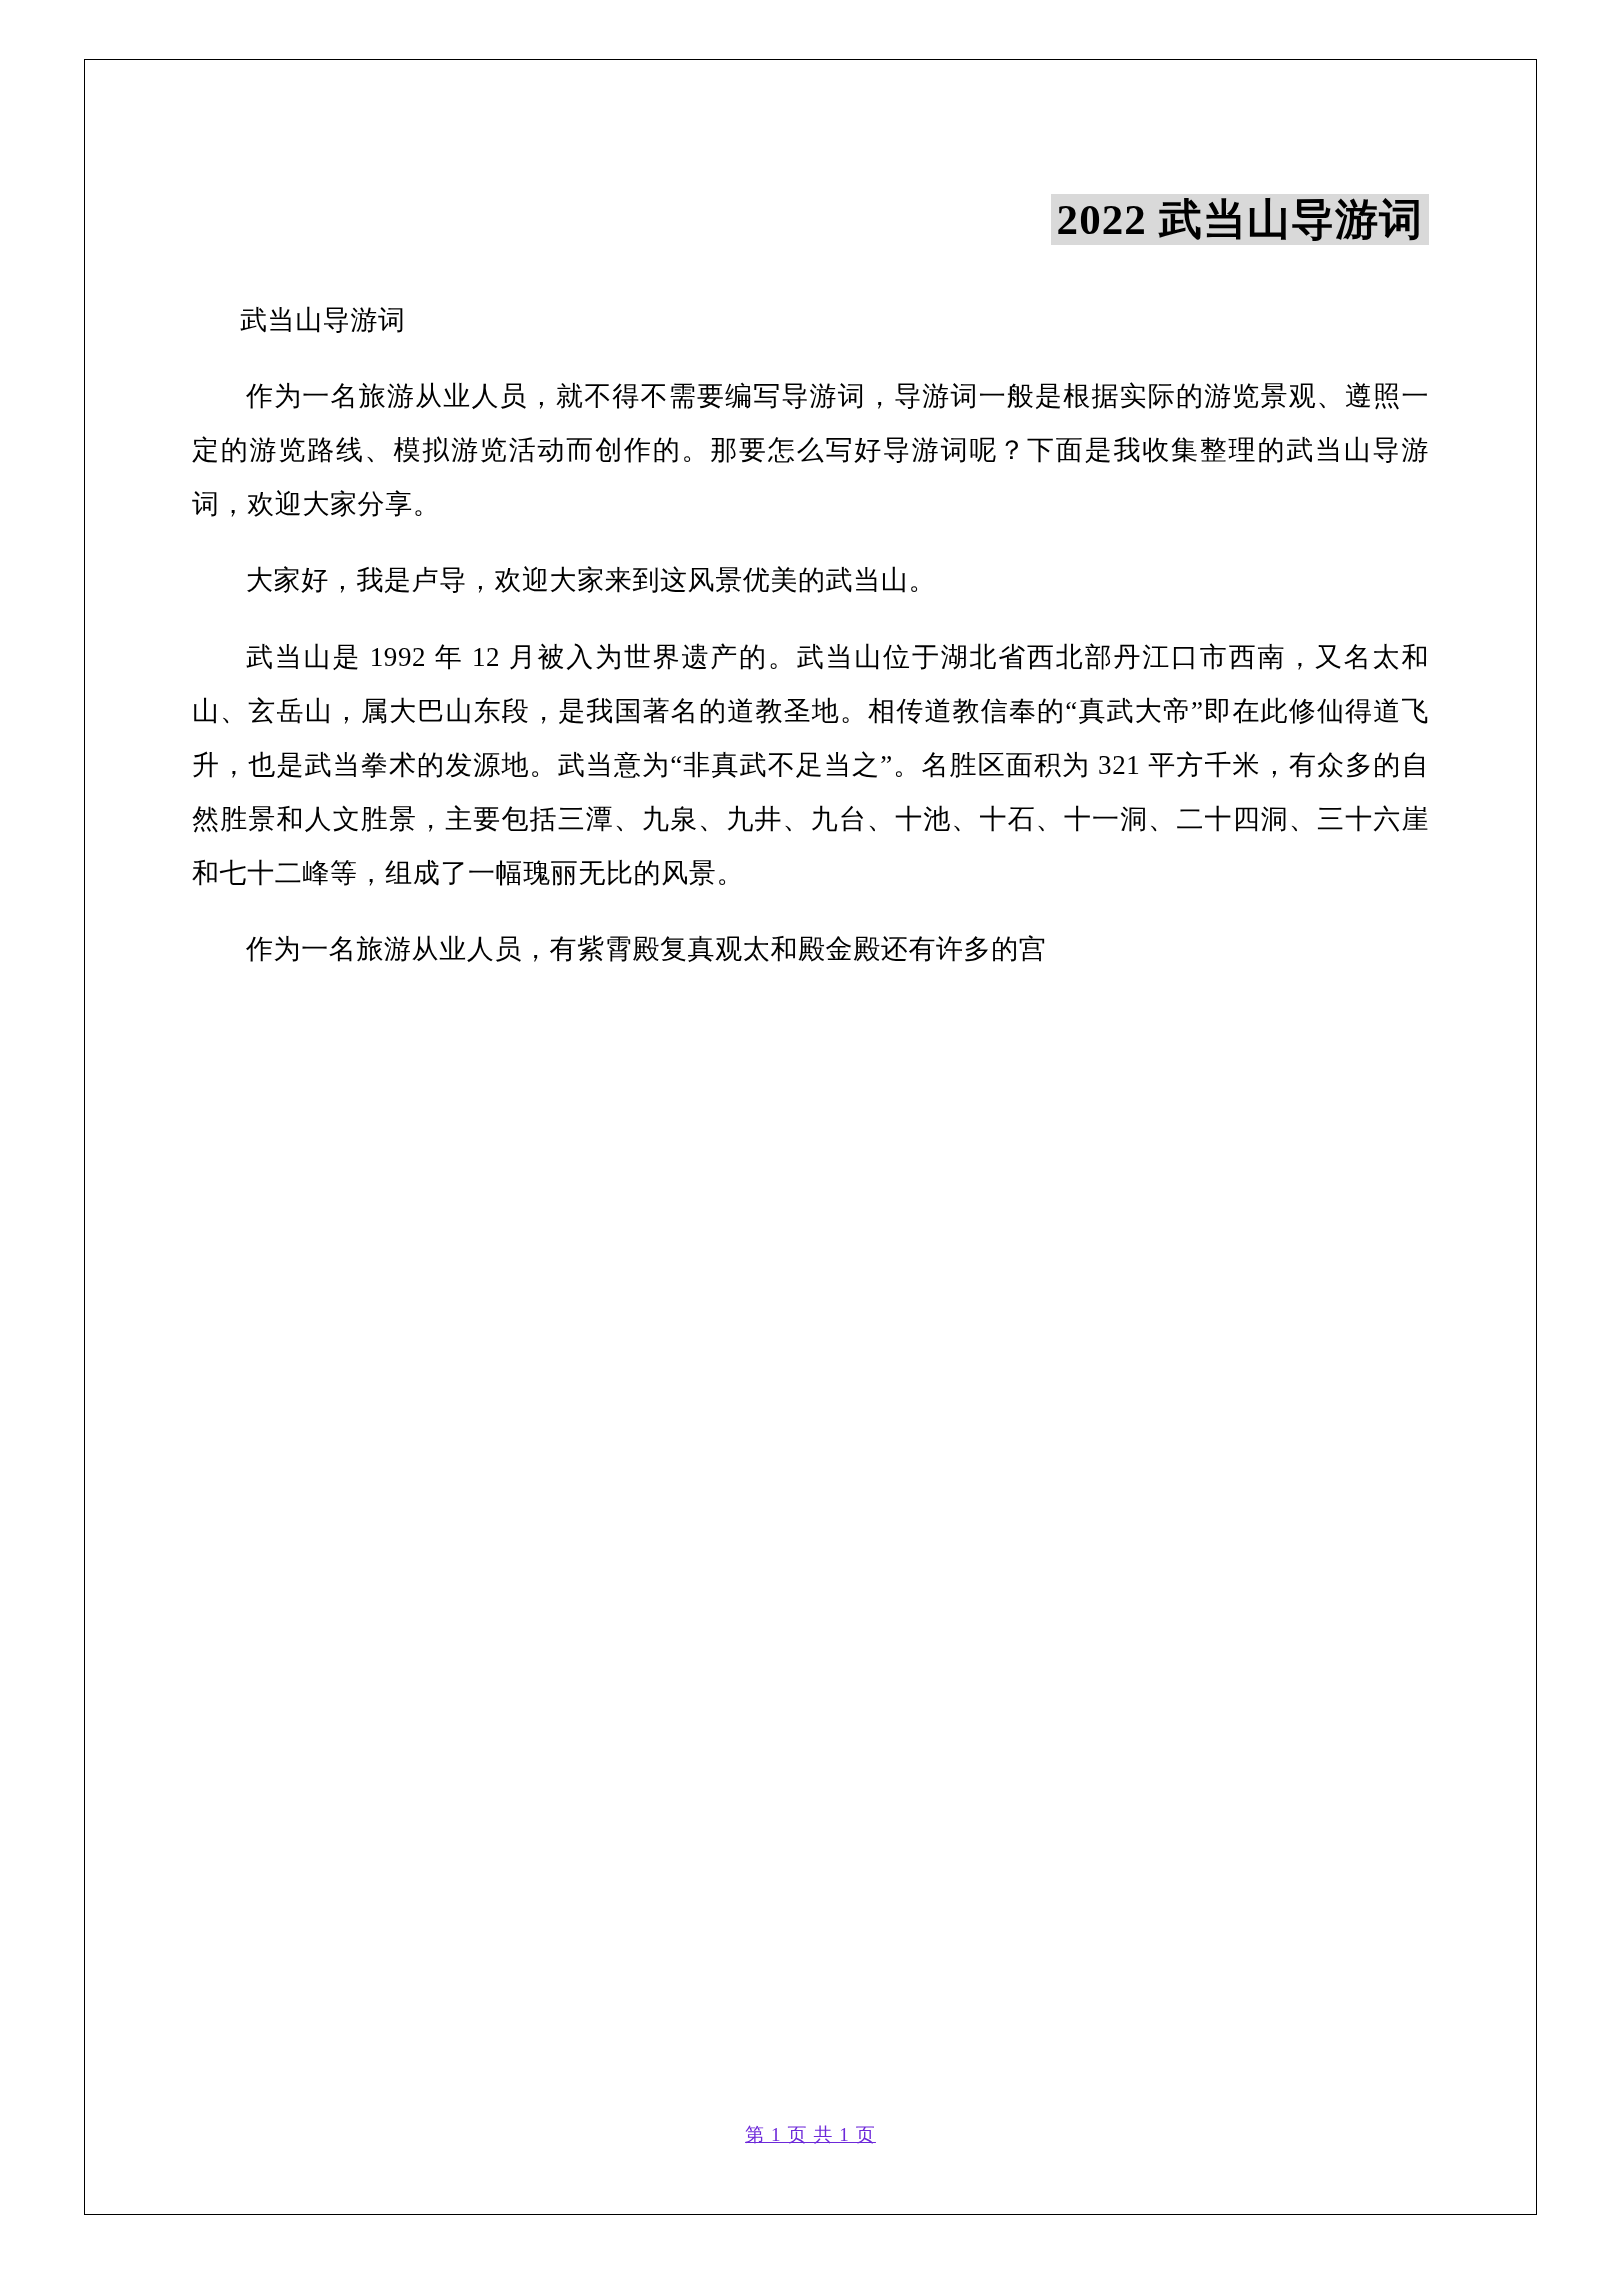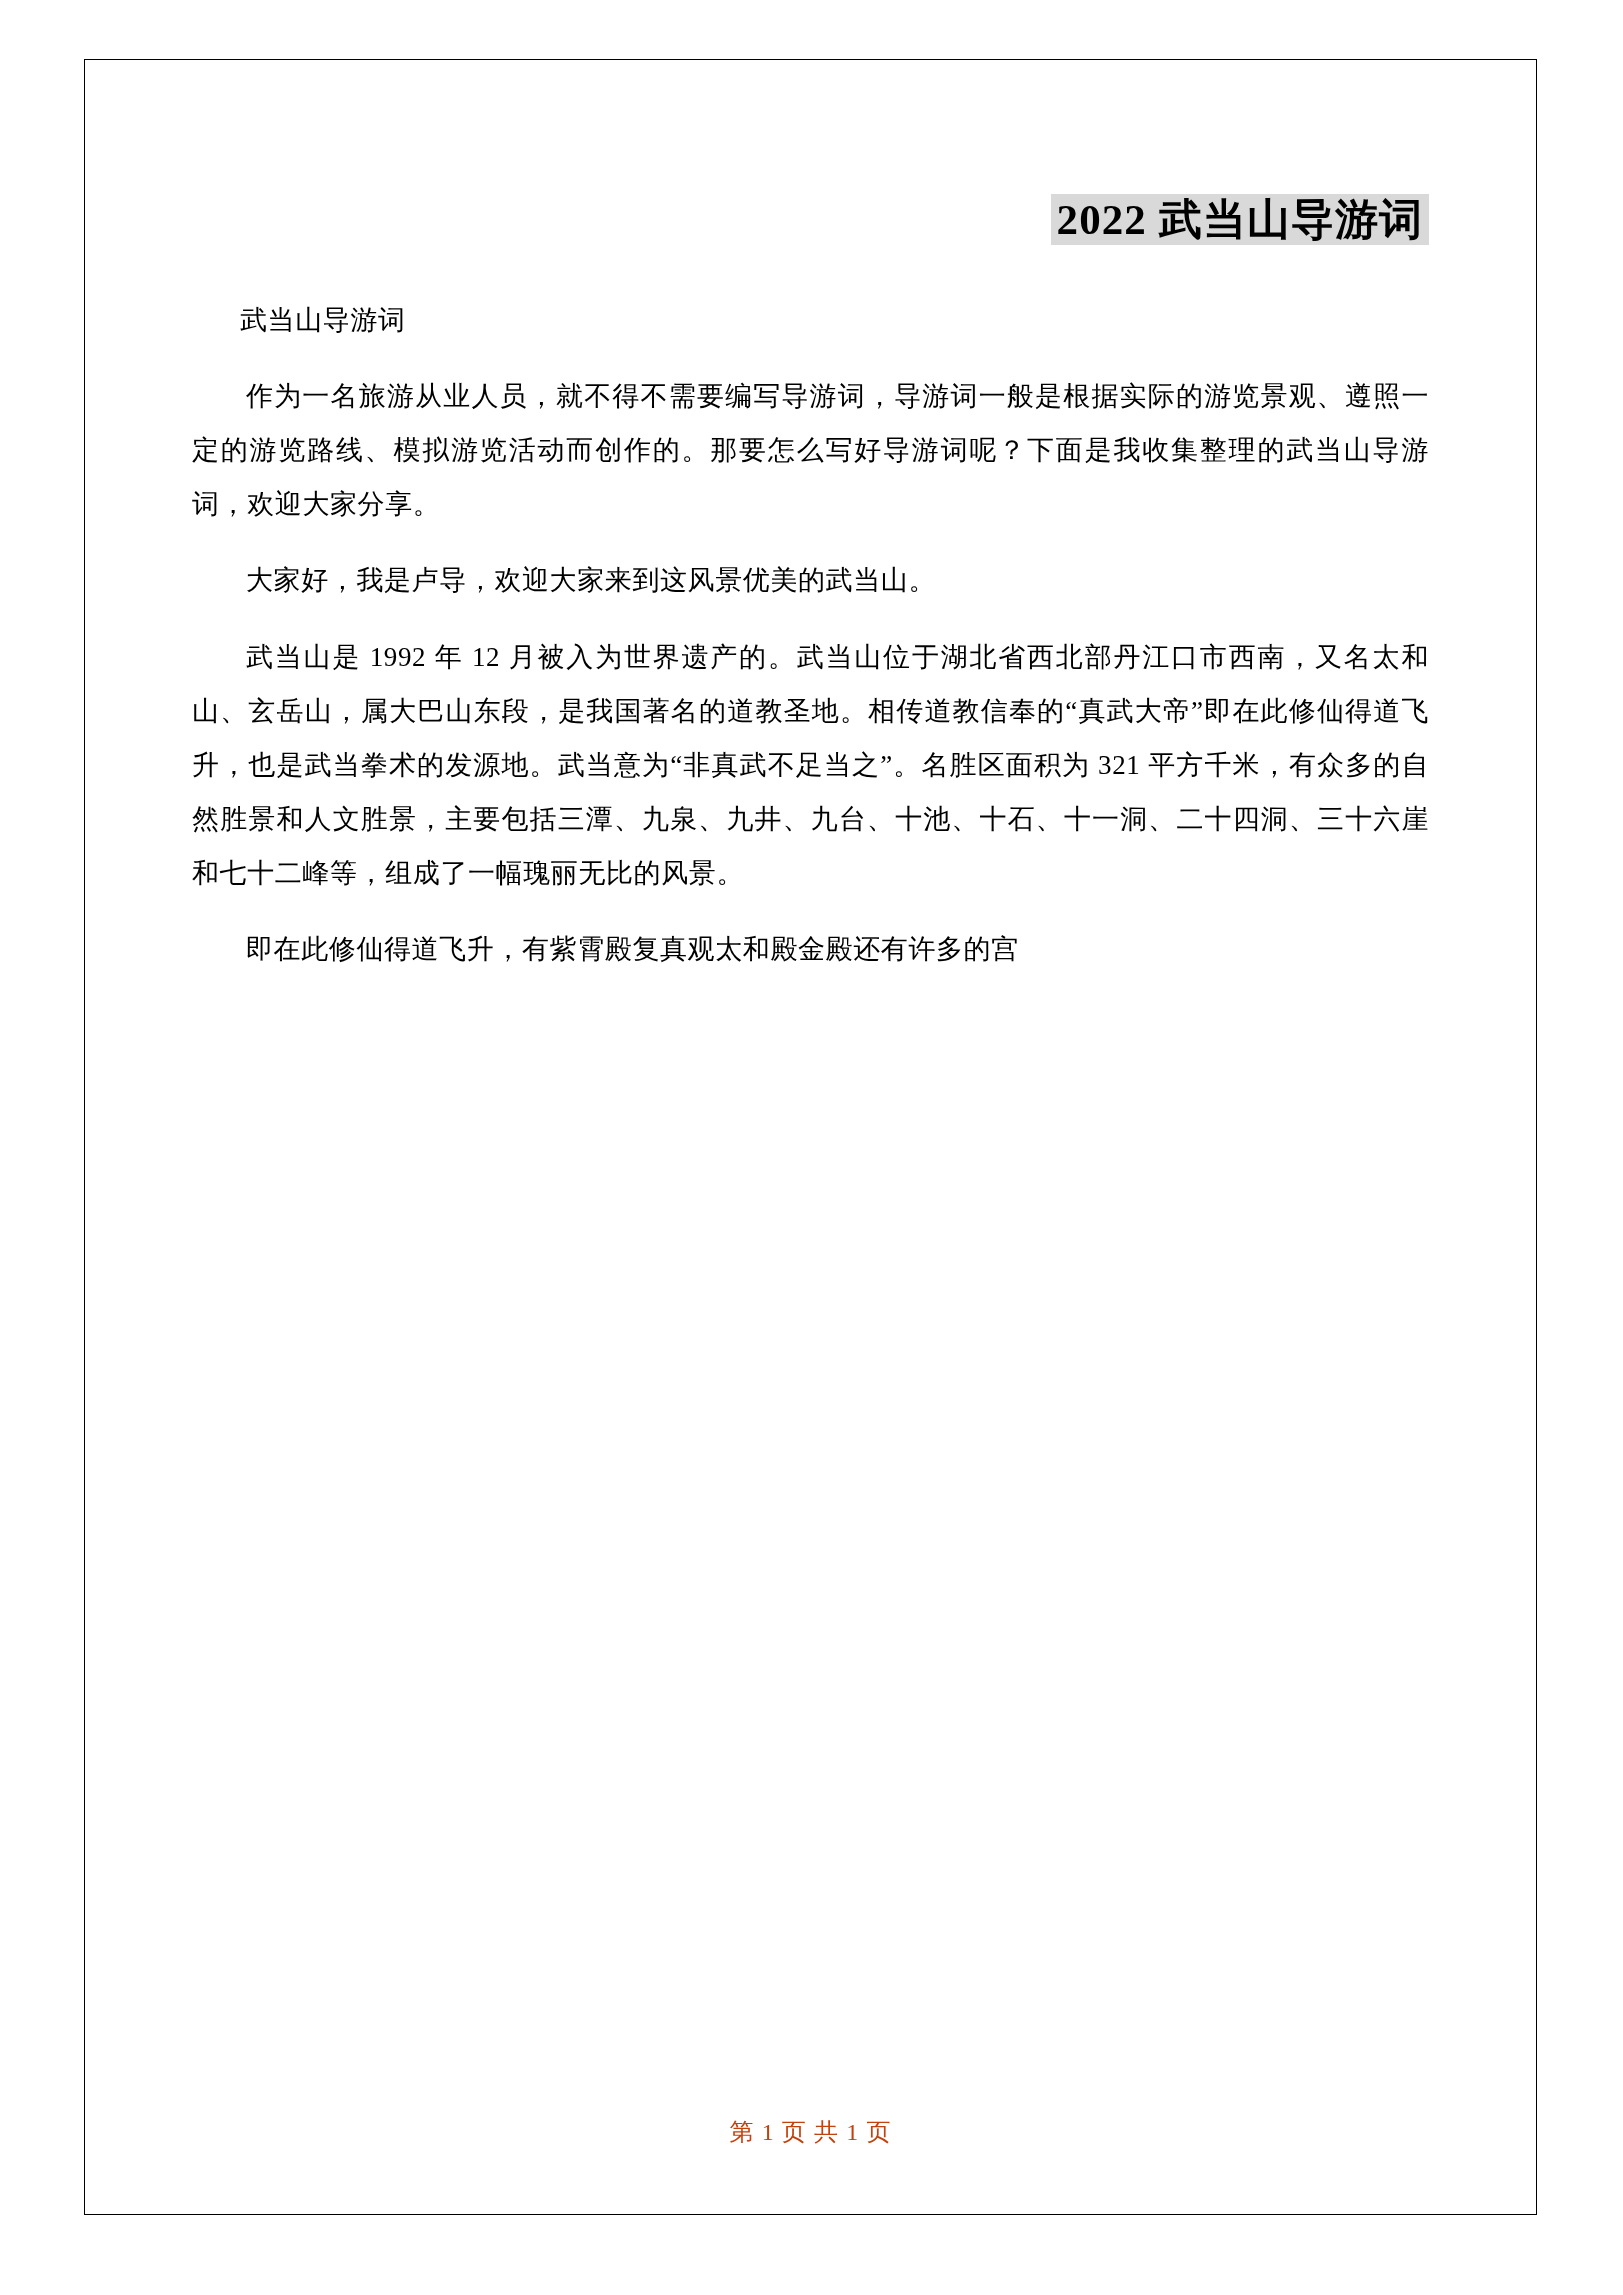--- a/index.html
+++ b/index.html
@@ -52,41 +52,42 @@
   .p-gap-1 { margin-top: 47px; margin-left: 48px; }
   .p-gap-2 { margin-top: 22.4px; }
   .p-gap-blank { margin-top: 107px; }
   .indent { text-indent: 54px; }
   .footer {
     position: absolute;
     left: 0;
     right: 0;
     bottom: 66px;
     text-align: center;
-    font-size: 24px;
+    font-size: 19px;
     letter-spacing: 1.1px;
-    color: #c2410c;
+    color: #6d28d9;
+    text-decoration: underline;
   }
 </style>
 </head>
 <body>
 
 <div class="page">
   <div class="page-inner">
 
     <h1 class="doc-title"><span class="hl">2022 武当山导游词</span></h1>
 
     <p class="body-text p-gap-1">武当山导游词</p>
 
     <p class="body-text p-gap-2 indent">作为一名旅游从业人员，就不得不需要编写导游词，导游词一般是根据实际的游览景观、遵照一定的游览路线、模拟游览活动而创作的。那要怎么写好导游词呢？下面是我收集整理的武当山导游词，欢迎大家分享。</p>
 
 
     <p class="body-text p-gap-2 indent">大家好，我是卢导，欢迎大家来到这风景优美的武当山。</p>
 
     <p class="body-text p-gap-2 indent">武当山是 1992 年 12 月被入为世界遗产的。武当山位于湖北省西北部丹江口市西南，又名太和山、玄岳山，属大巴山东段，是我国著名的道教圣地。相传道教信奉的“真武大帝”即在此修仙得道飞升，也是武当拳术的发源地。武当意为“非真武不足当之”。名胜区面积为 321 平方千米，有众多的自然胜景和人文胜景，主要包括三潭、九泉、九井、九台、十池、十石、十一洞、二十四洞、三十六崖和七十二峰等，组成了一幅瑰丽无比的风景。</p>
 
-    <p class="body-text p-gap-2 indent">即在此修仙得道飞升，有紫霄殿复真观太和殿金殿还有许多的宫</p>
+    <p class="body-text p-gap-2 indent">作为一名旅游从业人员，有紫霄殿复真观太和殿金殿还有许多的宫</p>
 
   </div>
 
   <div class="footer">第 1 页  共 1 页</div>
 </div>
 
 
 </body></html>

